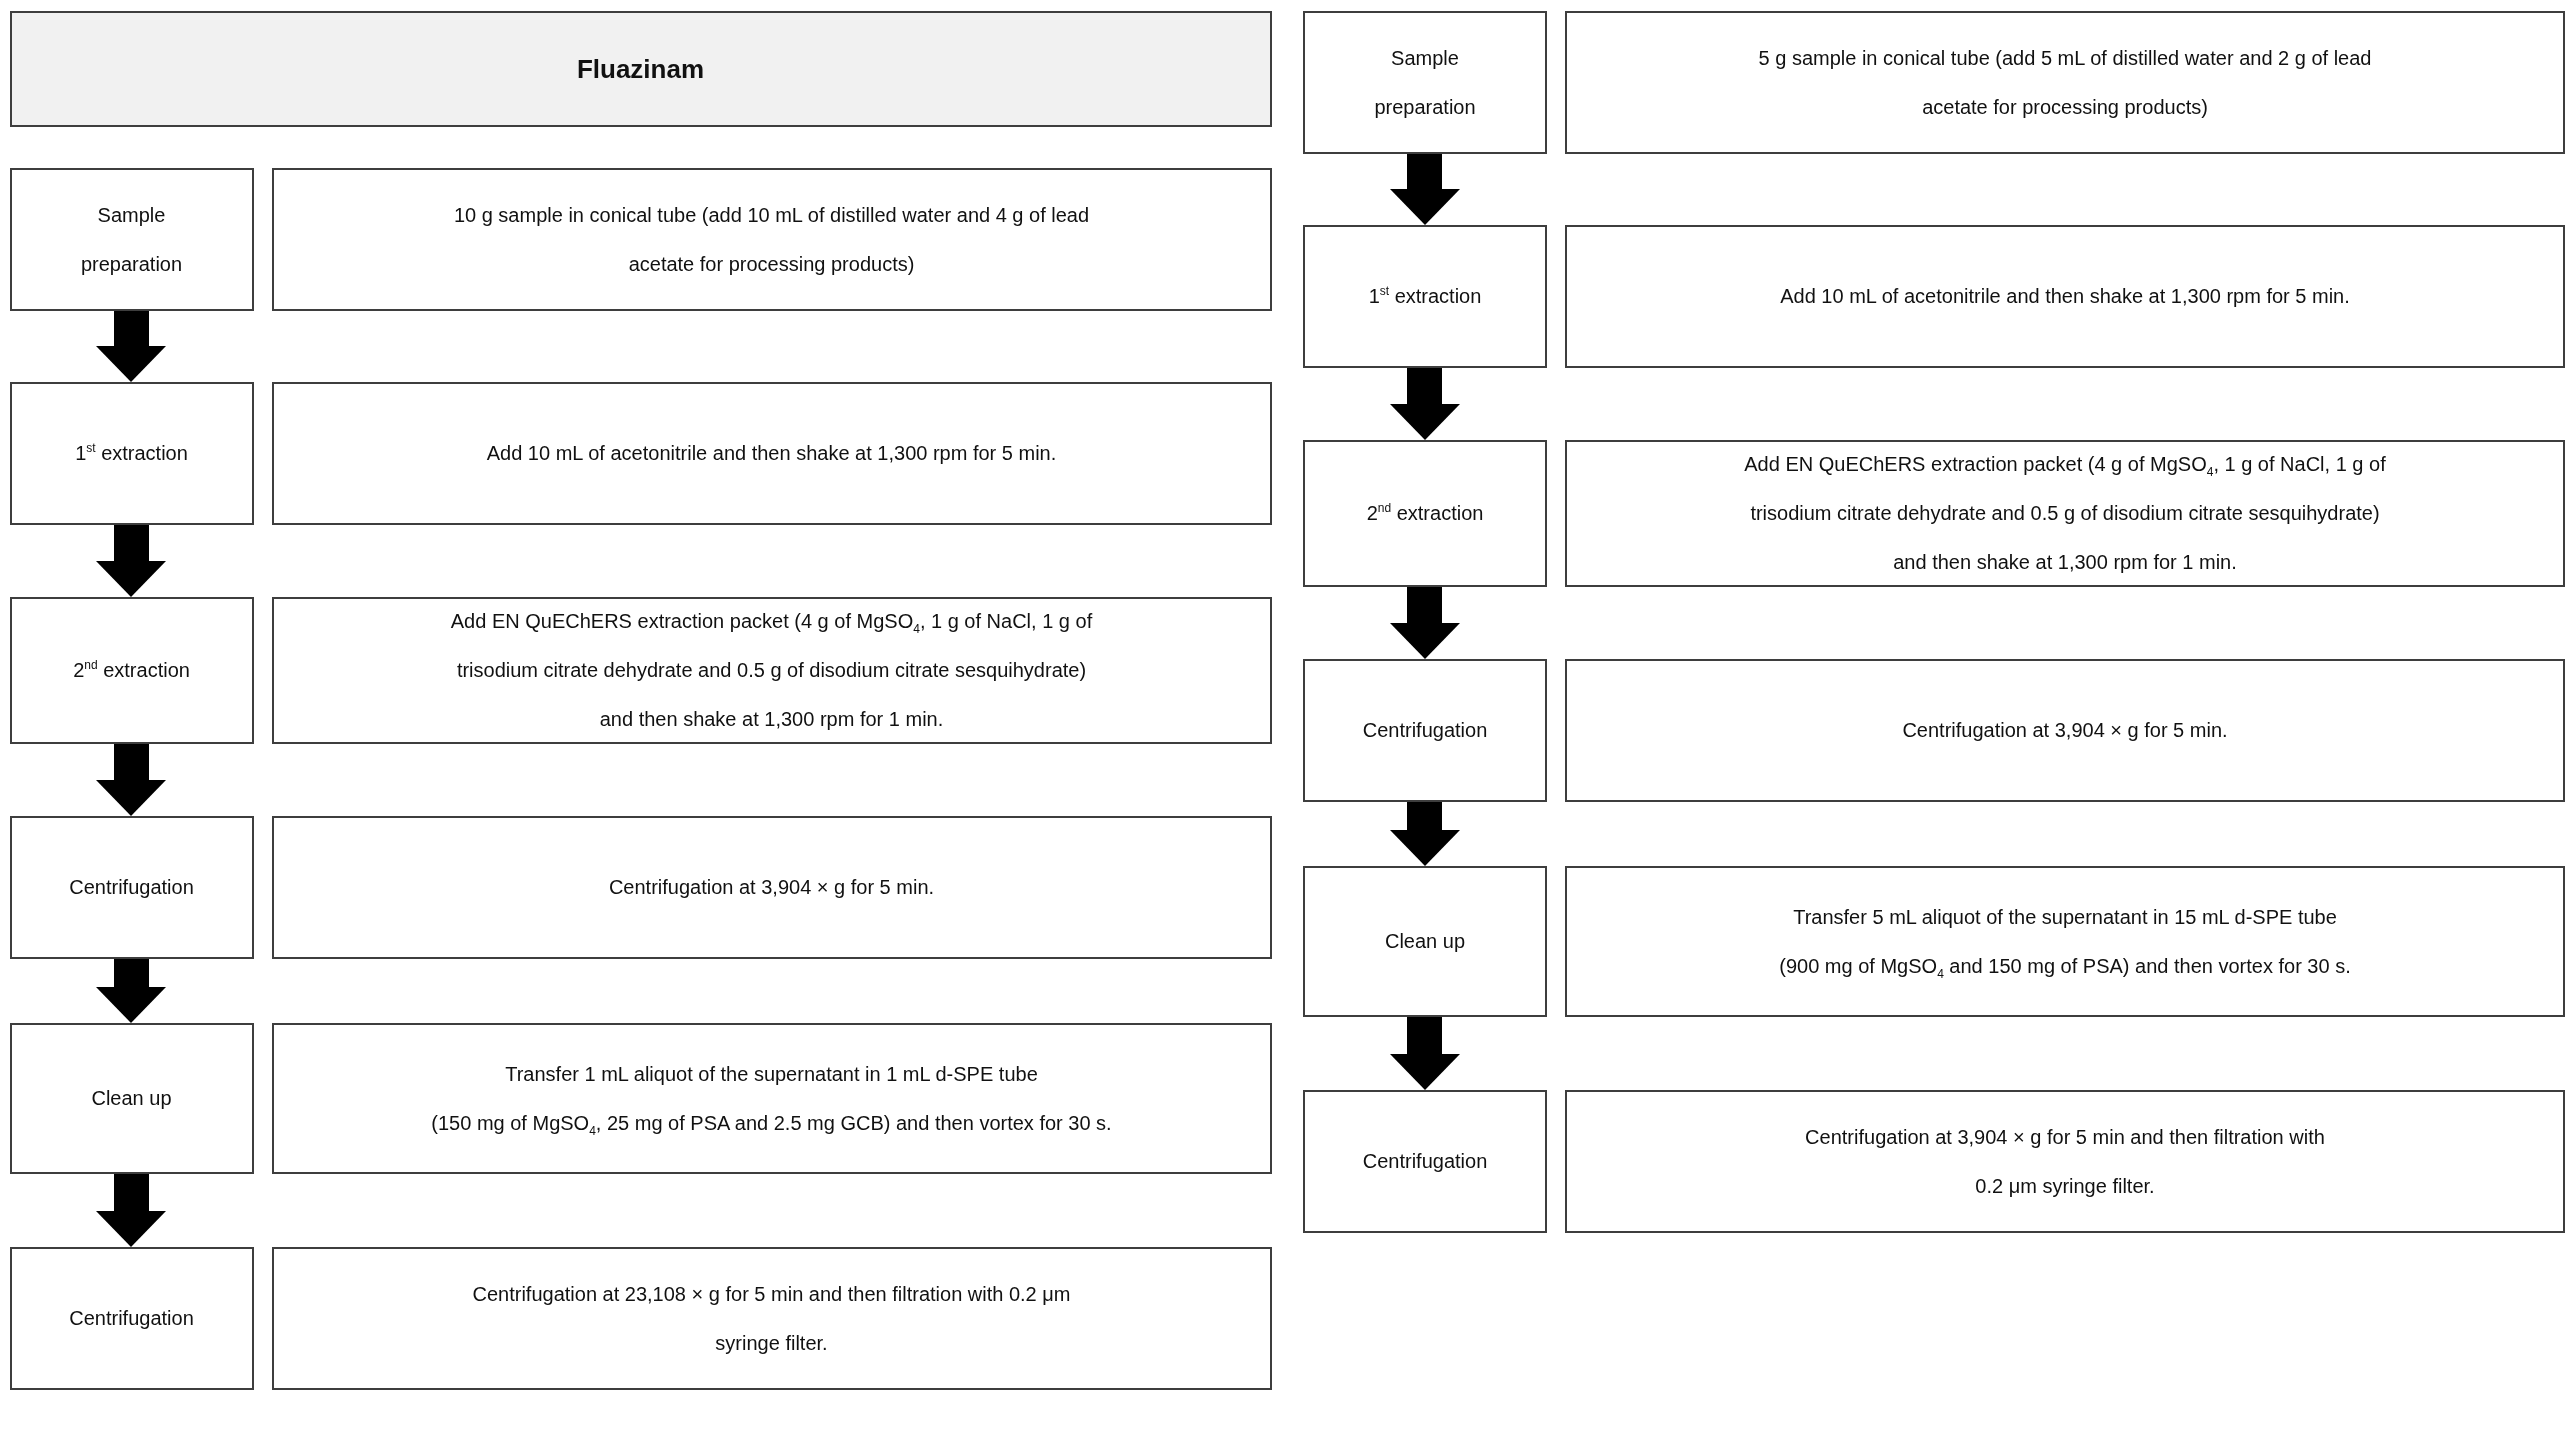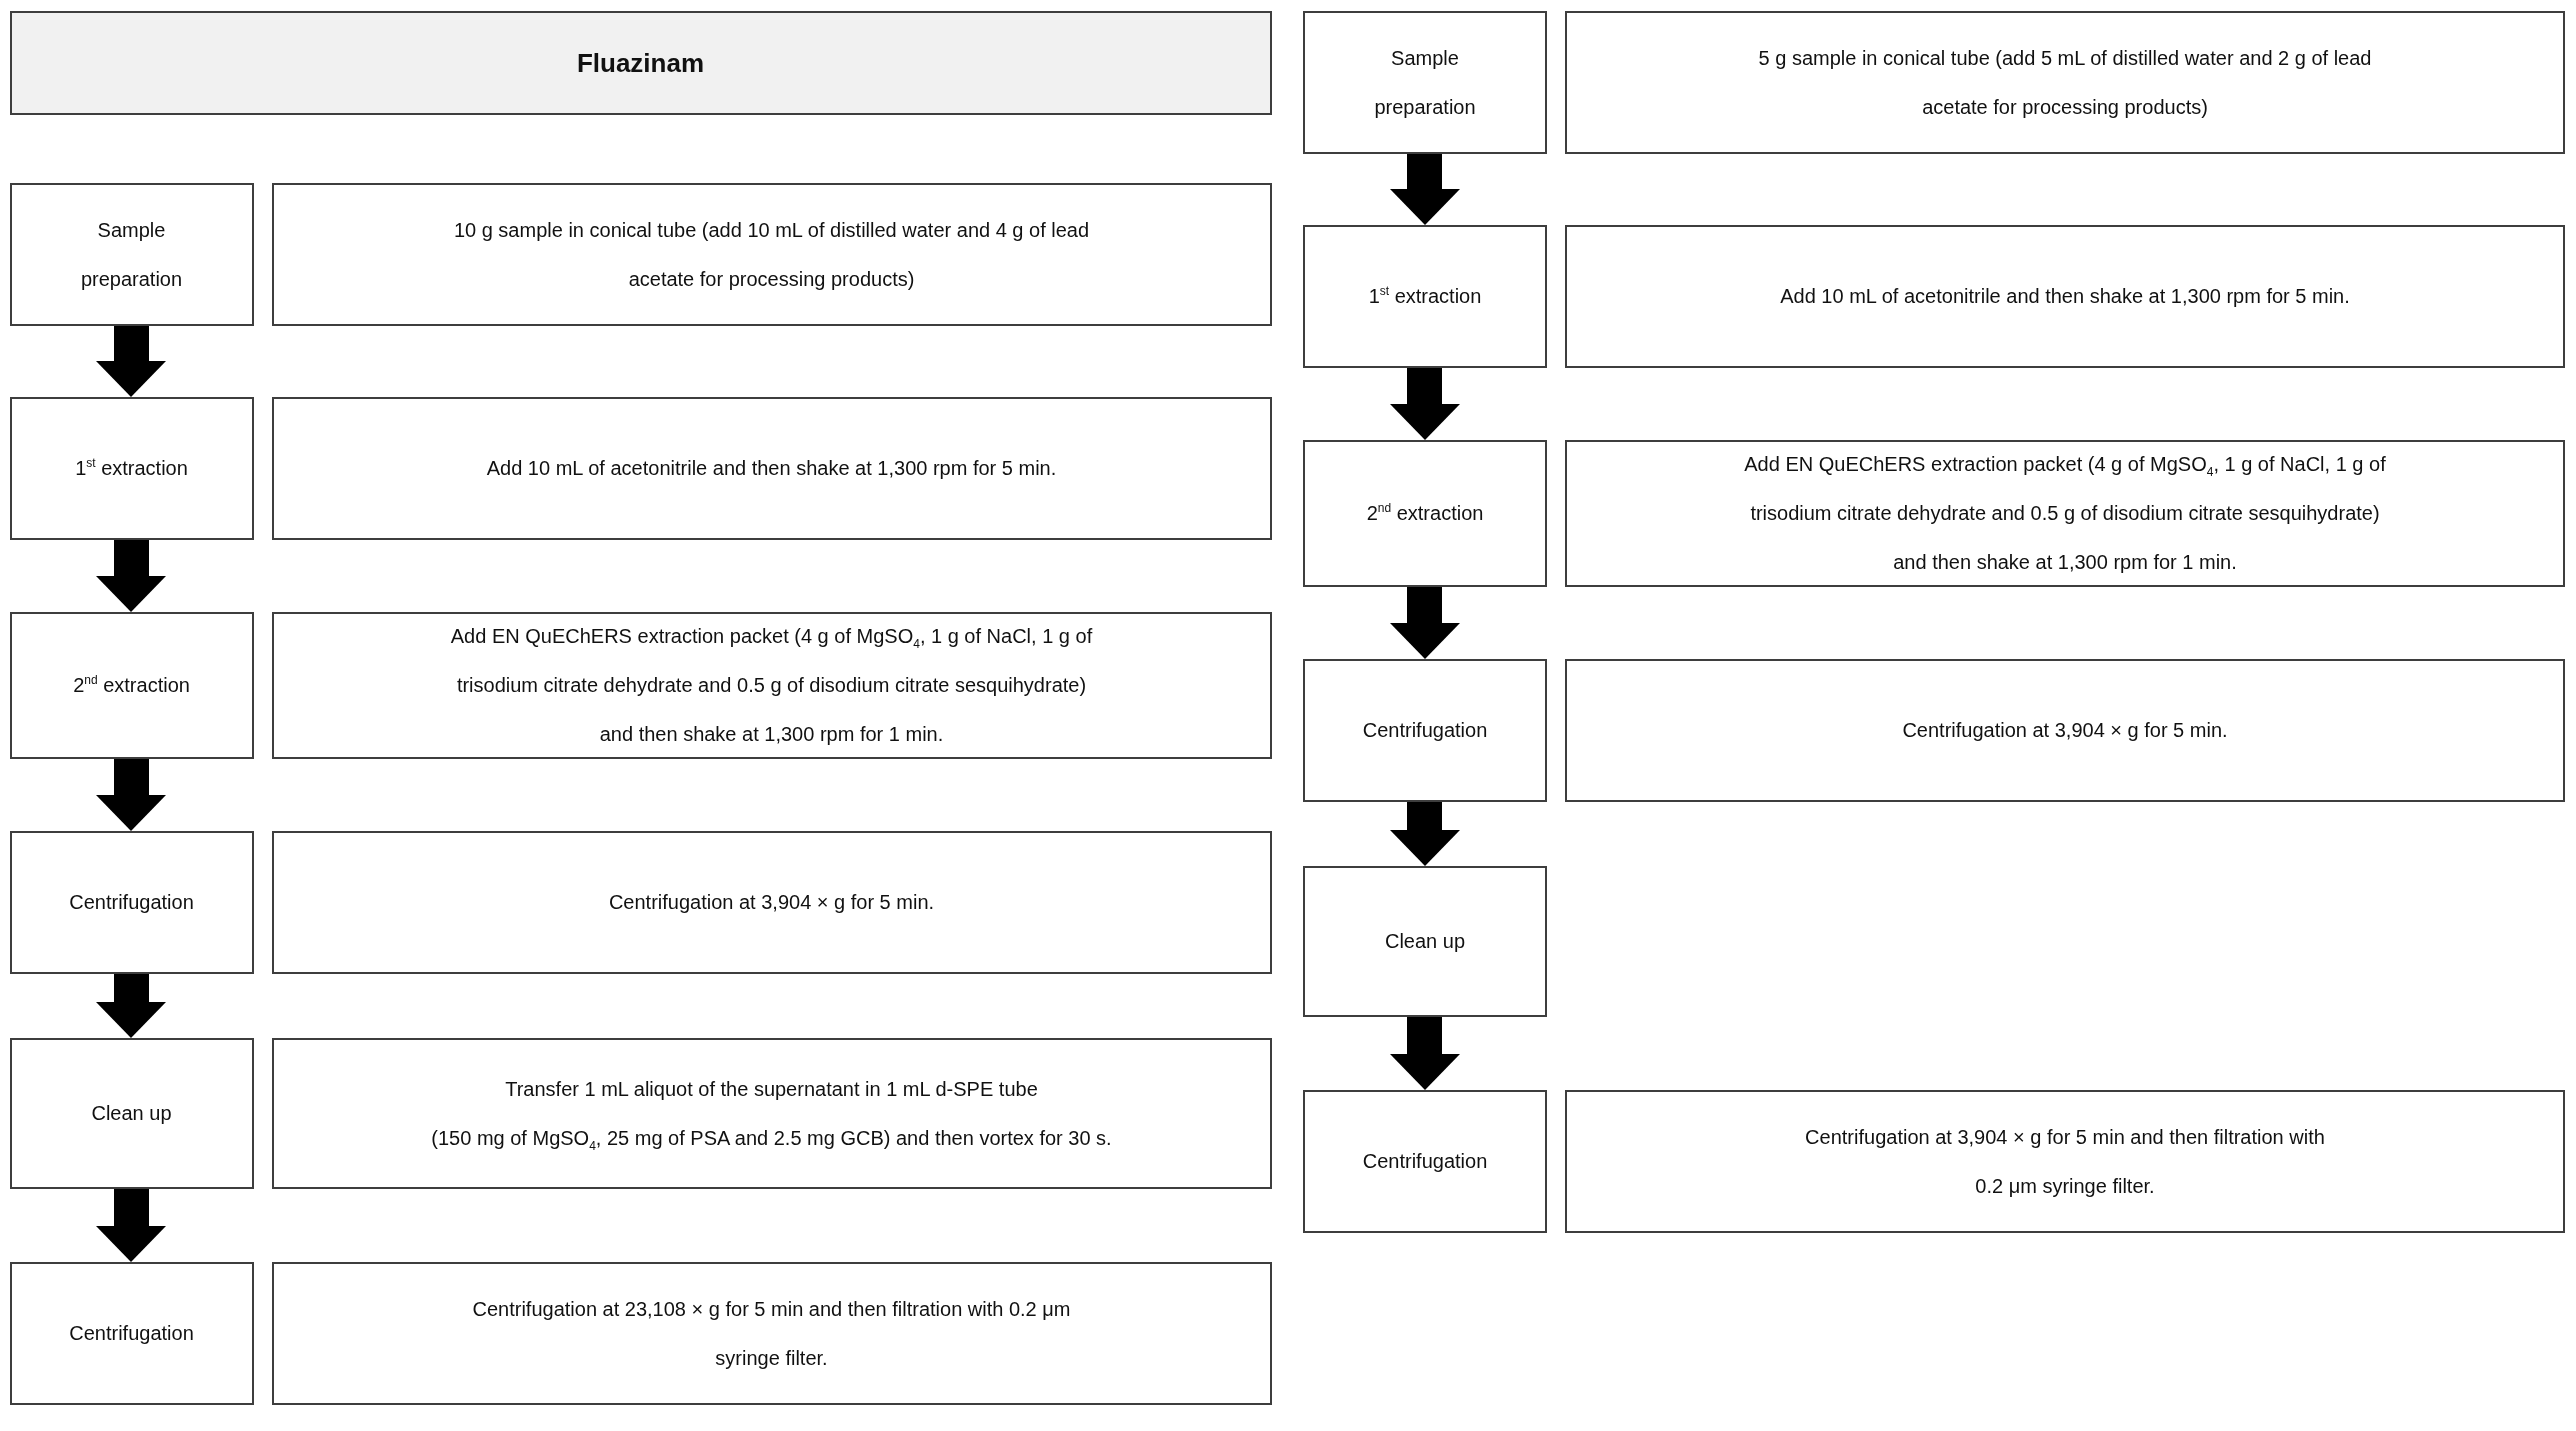--- a/index.html
+++ b/index.html
@@ -29,23 +29,23 @@
   .col-right{left:1303px;}
   .box{
     box-sizing:border-box;
     border:2.4px solid var(--border-color);
     background:#ffffff;
     display:flex;
     align-items:center;
     justify-content:center;
   }
   .header{
-    height:104px;
+    height:116px;
     background:var(--header-fill);
-    margin-bottom:68px;
+    margin-bottom:41px;
   }
   .step-row{display:flex;}
   .label{width:244px;flex:none;padding:0 6.3px;}
   .desc{flex:1;margin-left:18px;padding:0 46px;}
   .r1,.r2,.r4,.r6{height:143px;}
   .r3{height:147px;}
   .r5{height:151px;}
   .arrow-cell{position:relative;height:71px;}
   .a2{height:72px;}
   .a3{height:72px;}
@@ -238,20 +238,24 @@
       <div class="arrow">
           <div class="stem"></div>
           <div class="head"></div>
         </div>
     </div>
 
     <div class="step-row r5">
       <div class="box label">
         <div class="txt"><span>Clean up</span></div>
       </div>
+      <div class="box desc">
+        <div class="txt"><span>Transfer 5 mL aliquot of the supernatant in 15 mL d-SPE tube
+(900 mg of MgSO</span><sub>4</sub><span> and 150 mg of PSA) and then vortex for 30 s.</span></div>
+      </div>
     </div>
     <div class="arrow-cell a5">
       <div class="arrow">
           <div class="stem"></div>
           <div class="head"></div>
         </div>
     </div>
 
     <div class="step-row r6">
       <div class="box label">

